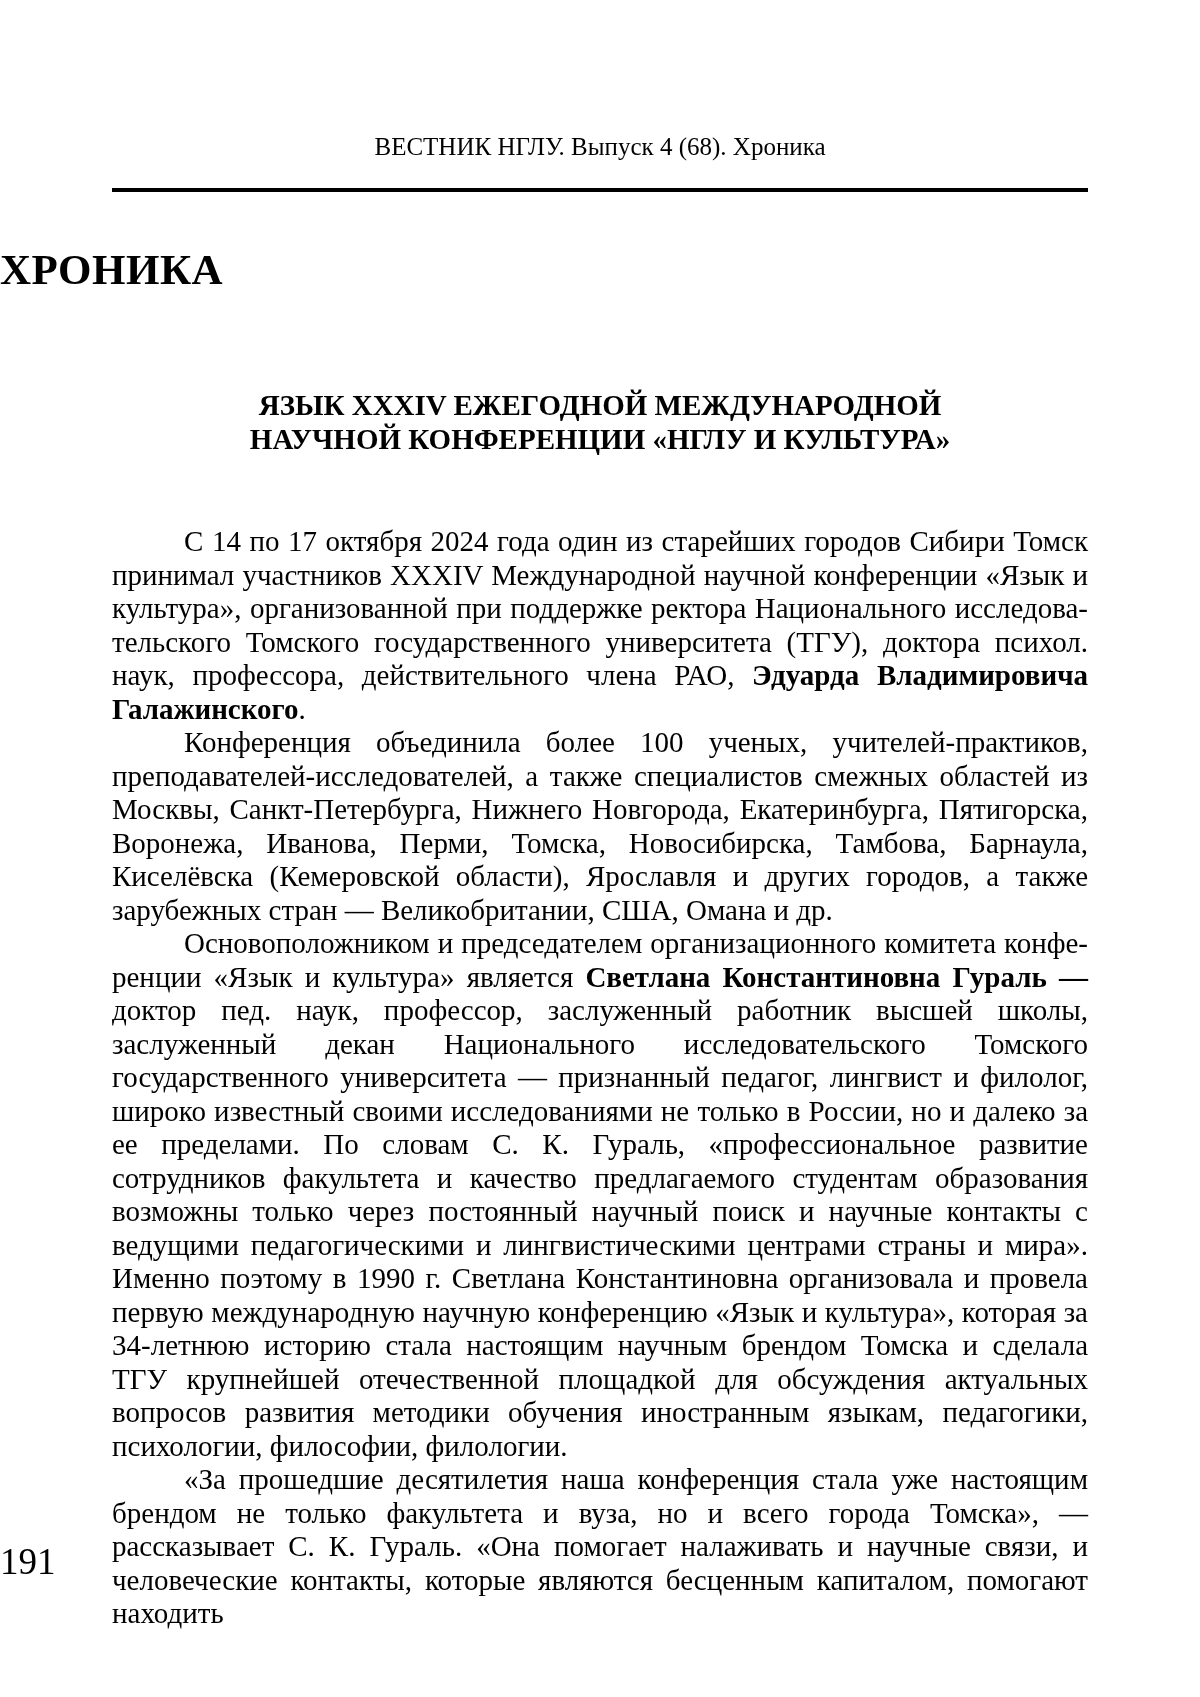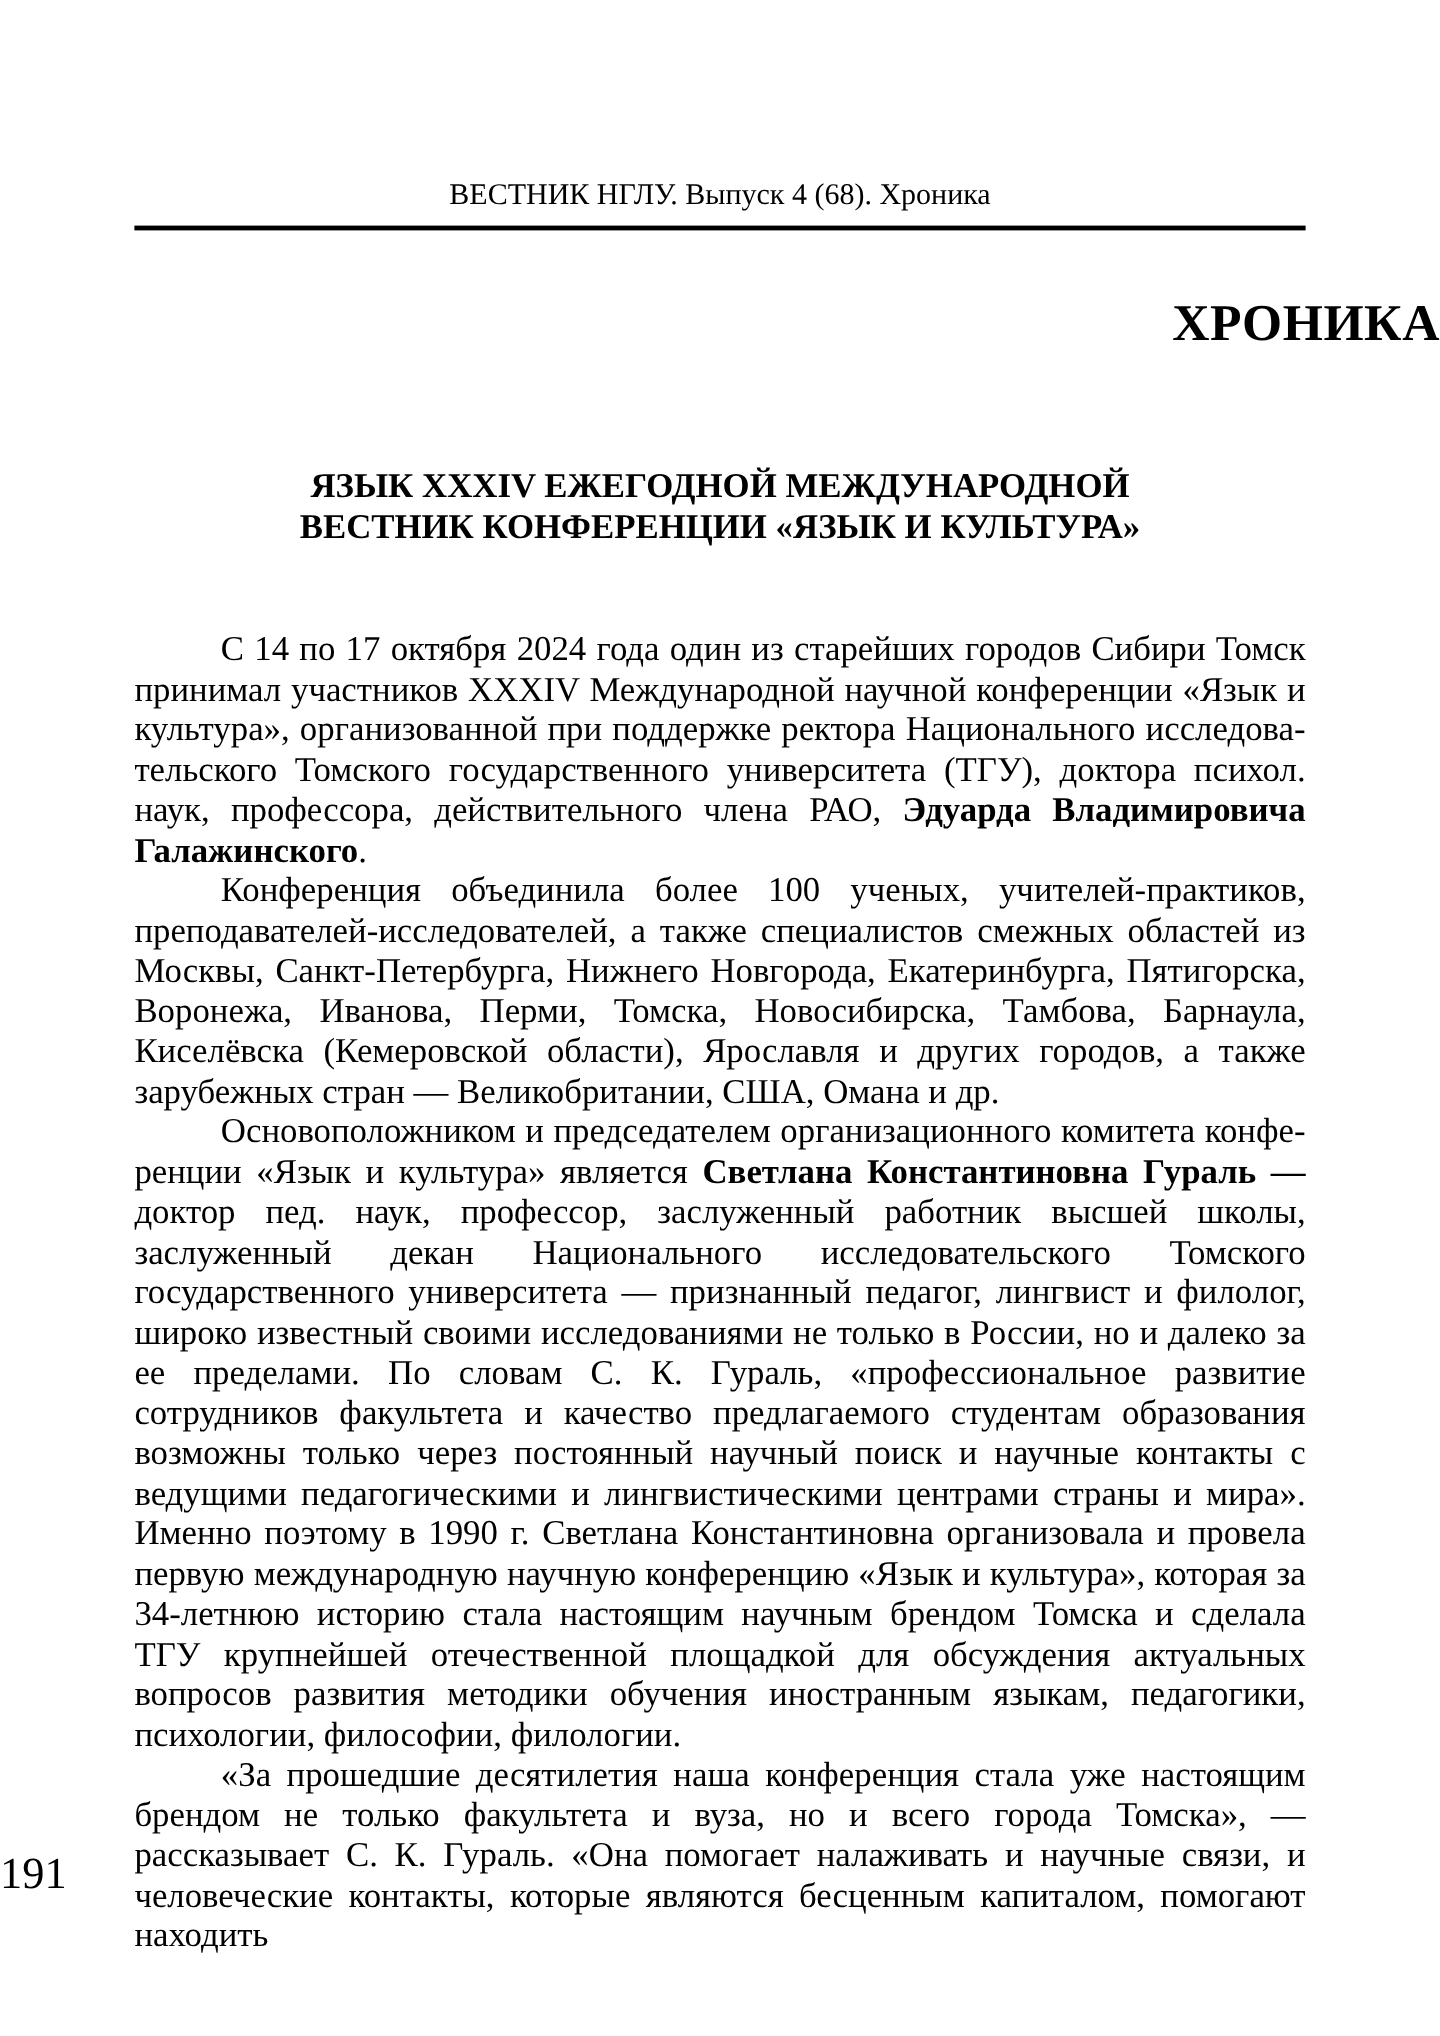--- a/index.html
+++ b/index.html
@@ -7,37 +7,37 @@
     position: relative;
     width: 1200px;
     height: 1697px;
     background: #ffffff;
     color: #000000;
     font-family: "Liberation Serif", "DejaVu Serif", serif;
     overflow: hidden;
   }
   .runhead {
     position: absolute;
-    top: 148px; left: 0; width: 100%;
+    top: 132px; left: 0; width: 100%;
     text-align: center;
     font-size: 25px;
     line-height: 30px;
     white-space: nowrap;
   }
   .rule {
     position: absolute;
     top: 188px; left: 112px;
     width: 976px; height: 4px;
     background: #000000;
   }
   .title {
     position: absolute;
     top: 244px; left: 0; width: 100%;
     margin: 0;
-    text-align: right;
+    text-align: left;
     font-size: 43px;
     line-height: 52px;
     font-weight: bold;
     letter-spacing: 0.5px;
   }
   .article-title {
     position: absolute;
     top: 388px; left: 112px;
     width: 976px;
     text-align: center;
@@ -76,21 +76,21 @@
 <div class="page">
 
   <div class="runhead">ВЕСТНИК НГЛУ. Выпуск 4 (68). Хроника</div>
 
   <div class="rule"></div>
 
   <h1 class="title">ХРОНИКА</h1>
 
   <div class="article-title">
     <div>ЯЗЫК XXXIV ЕЖЕГОДНОЙ МЕЖДУНАРОДНОЙ</div>
-    <div>ВЕСТНИК КОНФЕРЕНЦИИ «ЯЗЫК И КУЛЬТУРА»</div>
+    <div>НАУЧНОЙ КОНФЕРЕНЦИИ «НГЛУ И КУЛЬТУРА»</div>
   </div>
 
   <div class="body-text">
     <p><span>С 14 по 17 октября 2024 года один из старейших городов Сибири Томск принимал участников XXXIV Международной научной конференции «Язык и культура», организованной при поддержке ректора Национального исследова­тельского Томского государственного университета (ТГУ), доктора психол. наук, профессора, действительного члена РАО, </span><b>Эдуарда Владимировича Галажинского</b><span>.</span></p>
 
     <p>Конференция объединила более 100 ученых, учителей-практиков, препо­давателей-исследователей, а также специалистов смежных областей из Москвы, Санкт-Петербурга, Нижнего Новгорода, Екатеринбурга, Пятигорска, Воронежа, Иванова, Перми, Томска, Новосибирска, Тамбова, Барнаула, Киселёвска (Кеме­ровской области), Ярославля и других городов, а также зарубежных стран — Ве­ликобритании, США, Омана и др.</p>
 
     <p><span>Основоположником и председателем организационного комитета конфе­ренции «Язык и культура» является </span><b>Светлана Константиновна Гураль —</b><span> док­тор пед. наук, профессор, заслуженный работник высшей школы, заслуженный декан Национального исследовательского Томского государственного универси­тета — признанный педагог, лингвист и филолог, широко известный своими ис­следованиями не только в России, но и далеко за ее пределами. По словам С. К. Гураль, «профессиональное развитие сотрудников факультета и качество пред­лагаемого студентам образования возможны только через постоянный научный поиск и научные контакты с ведущими педагогическими и лингвистическими центрами страны и мира». Именно поэтому в 1990 г. Светлана Константиновна организовала и провела первую международную научную конференцию «Язык и культура», которая за 34-летнюю историю стала настоящим научным брендом Томска и сделала ТГУ крупнейшей отечественной площадкой для обсуждения актуальных вопросов развития методики обучения иностранным языкам, педа­гогики, психологии, философии, филологии.</span></p>
 
     <p class="continues">«За прошедшие десятилетия наша конференция стала уже настоящим брендом не только факультета и вуза, но и всего города Томска», — рассказывает С. К. Гураль. «Она помогает налаживать и научные связи, и человеческие кон­такты, которые являются бесценным капиталом, помогают находить</p>

